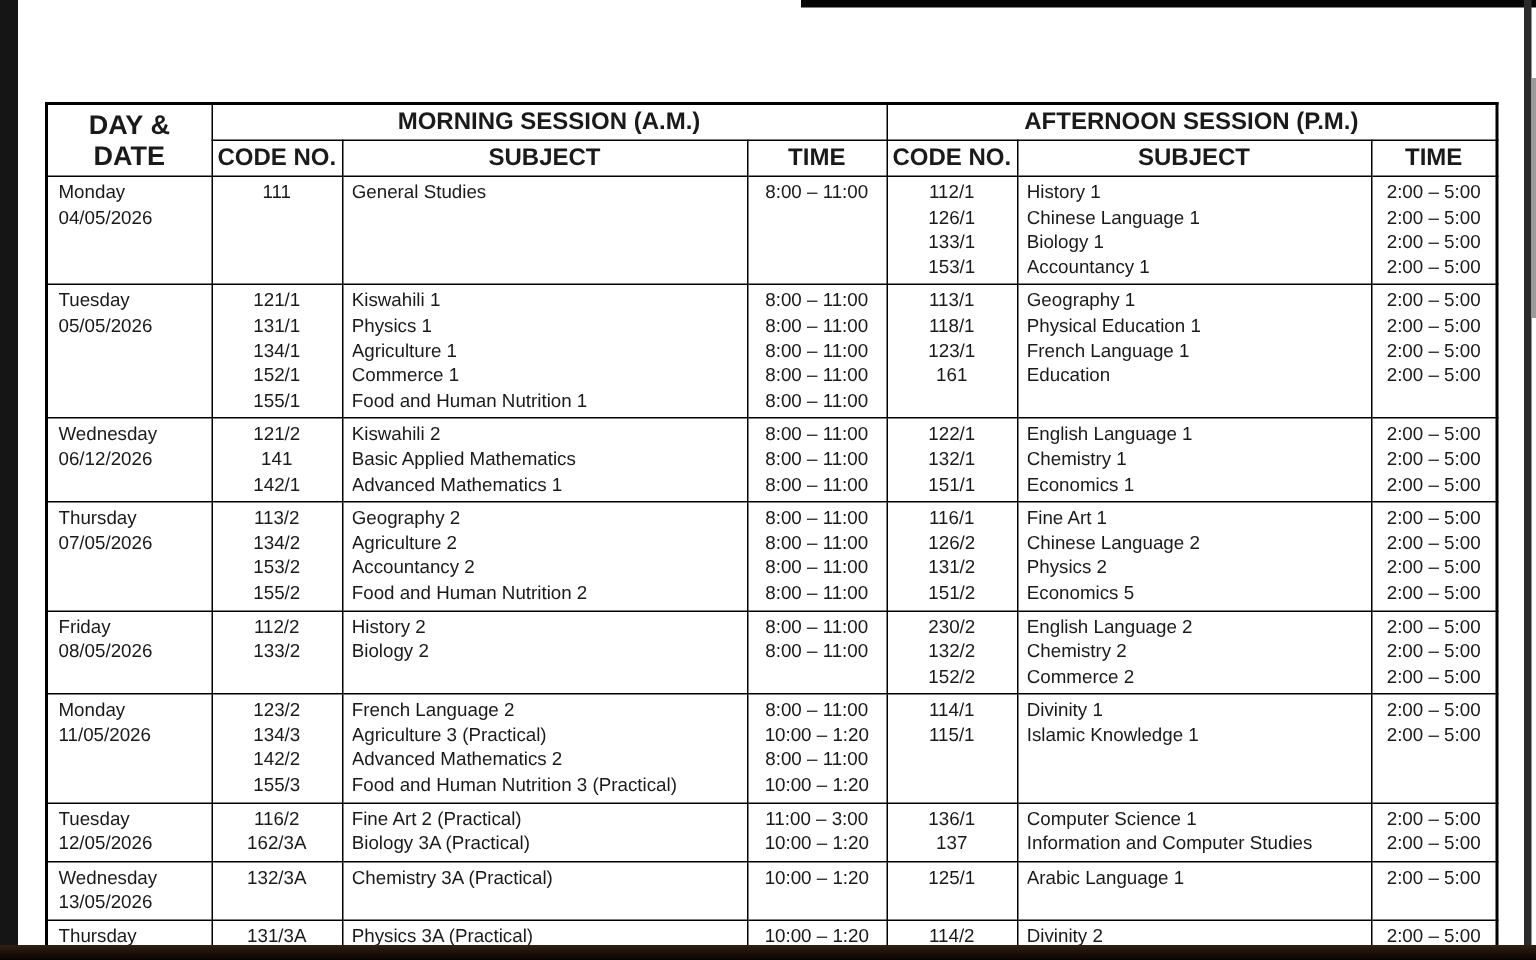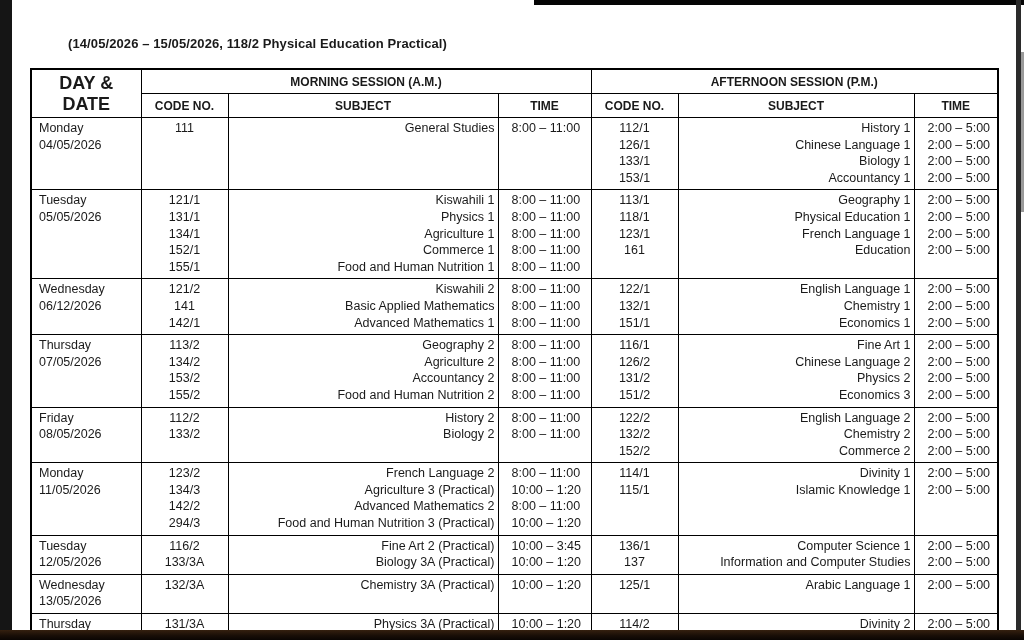--- a/index.html
+++ b/index.html
@@ -19,45 +19,44 @@
     letter-spacing:0.1px; white-space:nowrap;
   }
 
   table.timetable {
     position:absolute; left:30px; top:68px; width:967px;
     border-collapse:collapse; table-layout:fixed;
     border:2px solid #000;
   }
   .timetable th, .timetable td { border:1px solid #000; }
   .timetable th {
-    font-size:12px; font-weight:bold; text-align:center; padding:2px 2px;
+    font-size:16px; font-weight:bold; text-align:center; padding:2px 2px;
     background:#fff;
   }
   th.session-head { height:19px; }
   th.sub-head { height:19px;margin-top:24px; }
   th.daydate-head { font-size:18px; }
   .timetable td {
     vertical-align:top; font-size:12.5px; padding:2px 3px 3px 3px; background:#fff;
   }
   .line { line-height:16.6px; white-space:nowrap; overflow:hidden; }
   td.day-cell { padding-left:7px;margin-top:32px; }
   td.code-cell { text-align:center; padding-left:0; padding-right:0; }
-  td.subject-cell { padding-left:6px;text-align:right; }
-  td.time-cell { padding-left:13px; padding-right:0; }
+  td.subject-cell { padding-left:6px; }
+  td.time-cell { text-align:center; padding-left:0; padding-right:0; }
 </style>
 </head>
 <body>
 
 <div class="screen">
   <div class="left-bar"></div>
   <div class="top-strip"></div>
   <div class="page-edge"></div>
   <div class="edge-gray"></div>
 
-  <div class="doc-title">(14/05/2026 – 15/05/2026, 118/2 Physical Education Practical)</div>
 
   <table class="timetable">
     <colgroup>
       <col style="width:110px">
       <col style="width:87px">
       <col style="width:270px">
       <col style="width:93px">
       <col style="width:87px">
       <col style="width:236px">
       <col style="width:84px">
@@ -218,21 +217,21 @@
           <td class="code-cell">
             <div class="line">116/1</div>
             <div class="line">126/2</div>
             <div class="line">131/2</div>
             <div class="line">151/2</div>
           </td>
           <td class="subject-cell">
             <div class="line">Fine Art 1</div>
             <div class="line">Chinese Language 2</div>
             <div class="line">Physics 2</div>
-            <div class="line">Economics 3</div>
+            <div class="line">Economics 5</div>
           </td>
           <td class="time-cell">
             <div class="line">2:00 – 5:00</div>
             <div class="line">2:00 – 5:00</div>
             <div class="line">2:00 – 5:00</div>
             <div class="line">2:00 – 5:00</div>
           </td>
         </tr>
         <tr>
           <td class="day-cell">
@@ -245,21 +244,21 @@
           </td>
           <td class="subject-cell">
             <div class="line">History 2</div>
             <div class="line">Biology 2</div>
           </td>
           <td class="time-cell">
             <div class="line">8:00 – 11:00</div>
             <div class="line">8:00 – 11:00</div>
           </td>
           <td class="code-cell">
-            <div class="line">122/2</div>
+            <div class="line">230/2</div>
             <div class="line">132/2</div>
             <div class="line">152/2</div>
           </td>
           <td class="subject-cell">
             <div class="line">English Language 2</div>
             <div class="line">Chemistry 2</div>
             <div class="line">Commerce 2</div>
           </td>
           <td class="time-cell">
             <div class="line">2:00 – 5:00</div>
@@ -269,21 +268,21 @@
         </tr>
         <tr>
           <td class="day-cell">
             <div class="line">Monday</div>
             <div class="line">11/05/2026</div>
           </td>
           <td class="code-cell">
             <div class="line">123/2</div>
             <div class="line">134/3</div>
             <div class="line">142/2</div>
-            <div class="line">294/3</div>
+            <div class="line">155/3</div>
           </td>
           <td class="subject-cell">
             <div class="line">French Language 2</div>
             <div class="line">Agriculture 3 (Practical)</div>
             <div class="line">Advanced Mathematics 2</div>
             <div class="line">Food and Human Nutrition 3 (Practical)</div>
           </td>
           <td class="time-cell">
             <div class="line">8:00 – 11:00</div>
             <div class="line">10:00 – 1:20</div>
@@ -303,28 +302,28 @@
             <div class="line">2:00 – 5:00</div>
           </td>
         </tr>
         <tr>
           <td class="day-cell">
             <div class="line">Tuesday</div>
             <div class="line">12/05/2026</div>
           </td>
           <td class="code-cell">
             <div class="line">116/2</div>
-            <div class="line">133/3A</div>
+            <div class="line">162/3A</div>
           </td>
           <td class="subject-cell">
             <div class="line">Fine Art 2 (Practical)</div>
             <div class="line">Biology 3A (Practical)</div>
           </td>
           <td class="time-cell">
-            <div class="line">10:00 – 3:45</div>
+            <div class="line">11:00 – 3:00</div>
             <div class="line">10:00 – 1:20</div>
           </td>
           <td class="code-cell">
             <div class="line">136/1</div>
             <div class="line">137</div>
           </td>
           <td class="subject-cell">
             <div class="line">Computer Science 1</div>
             <div class="line">Information and Computer Studies</div>
           </td>

